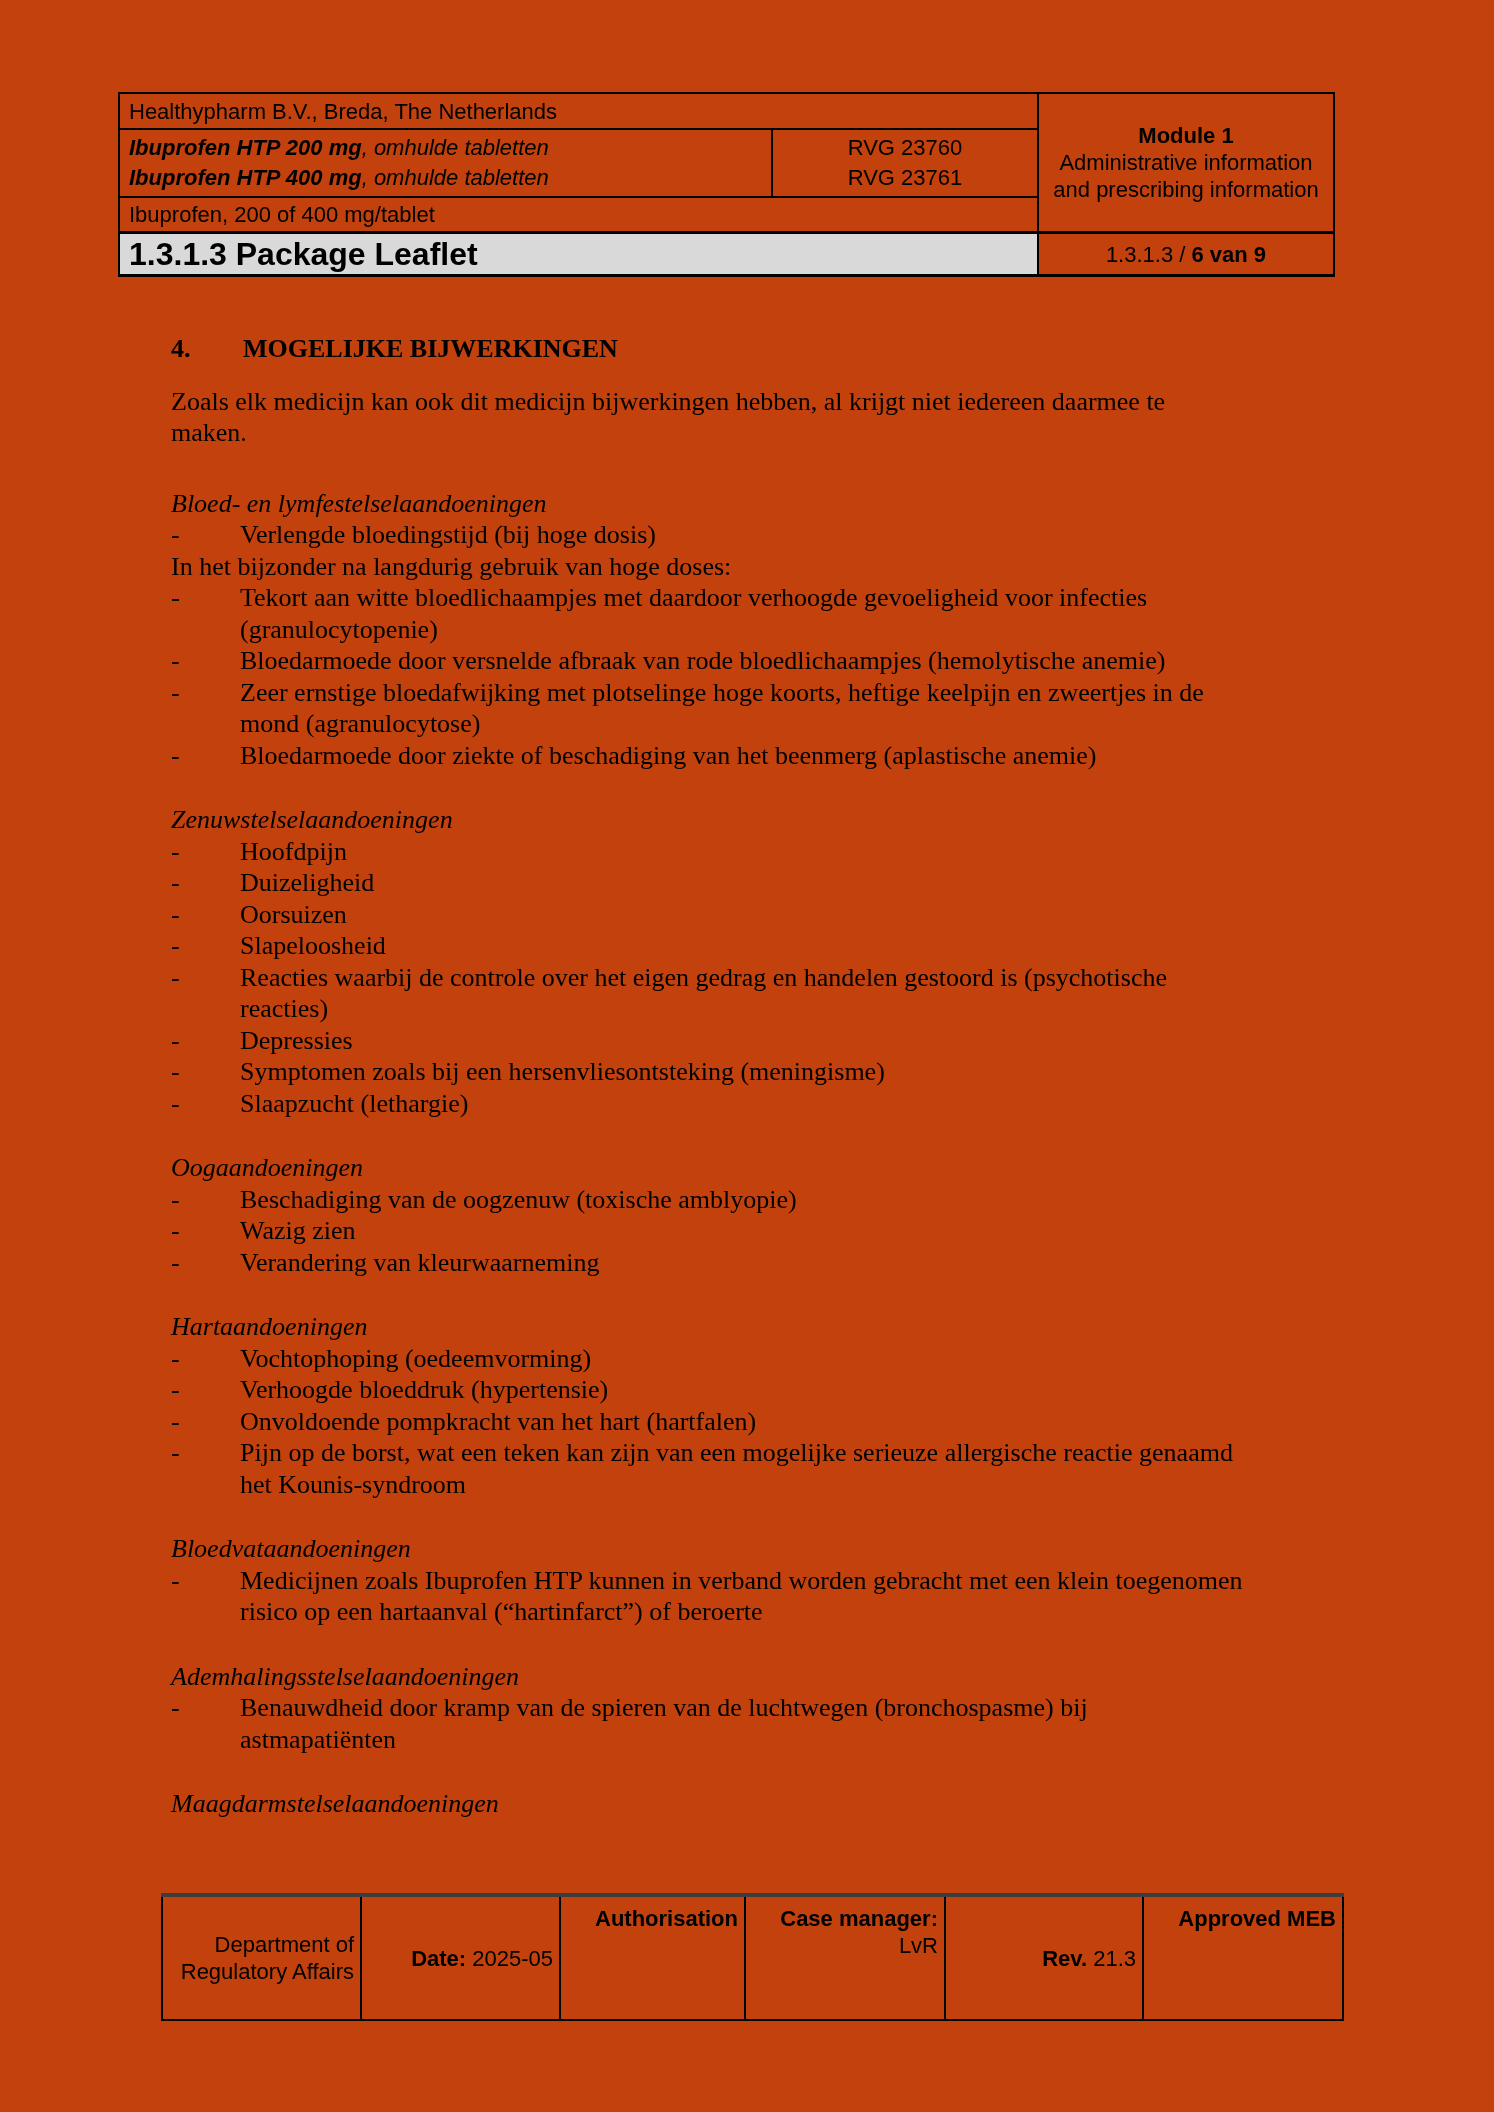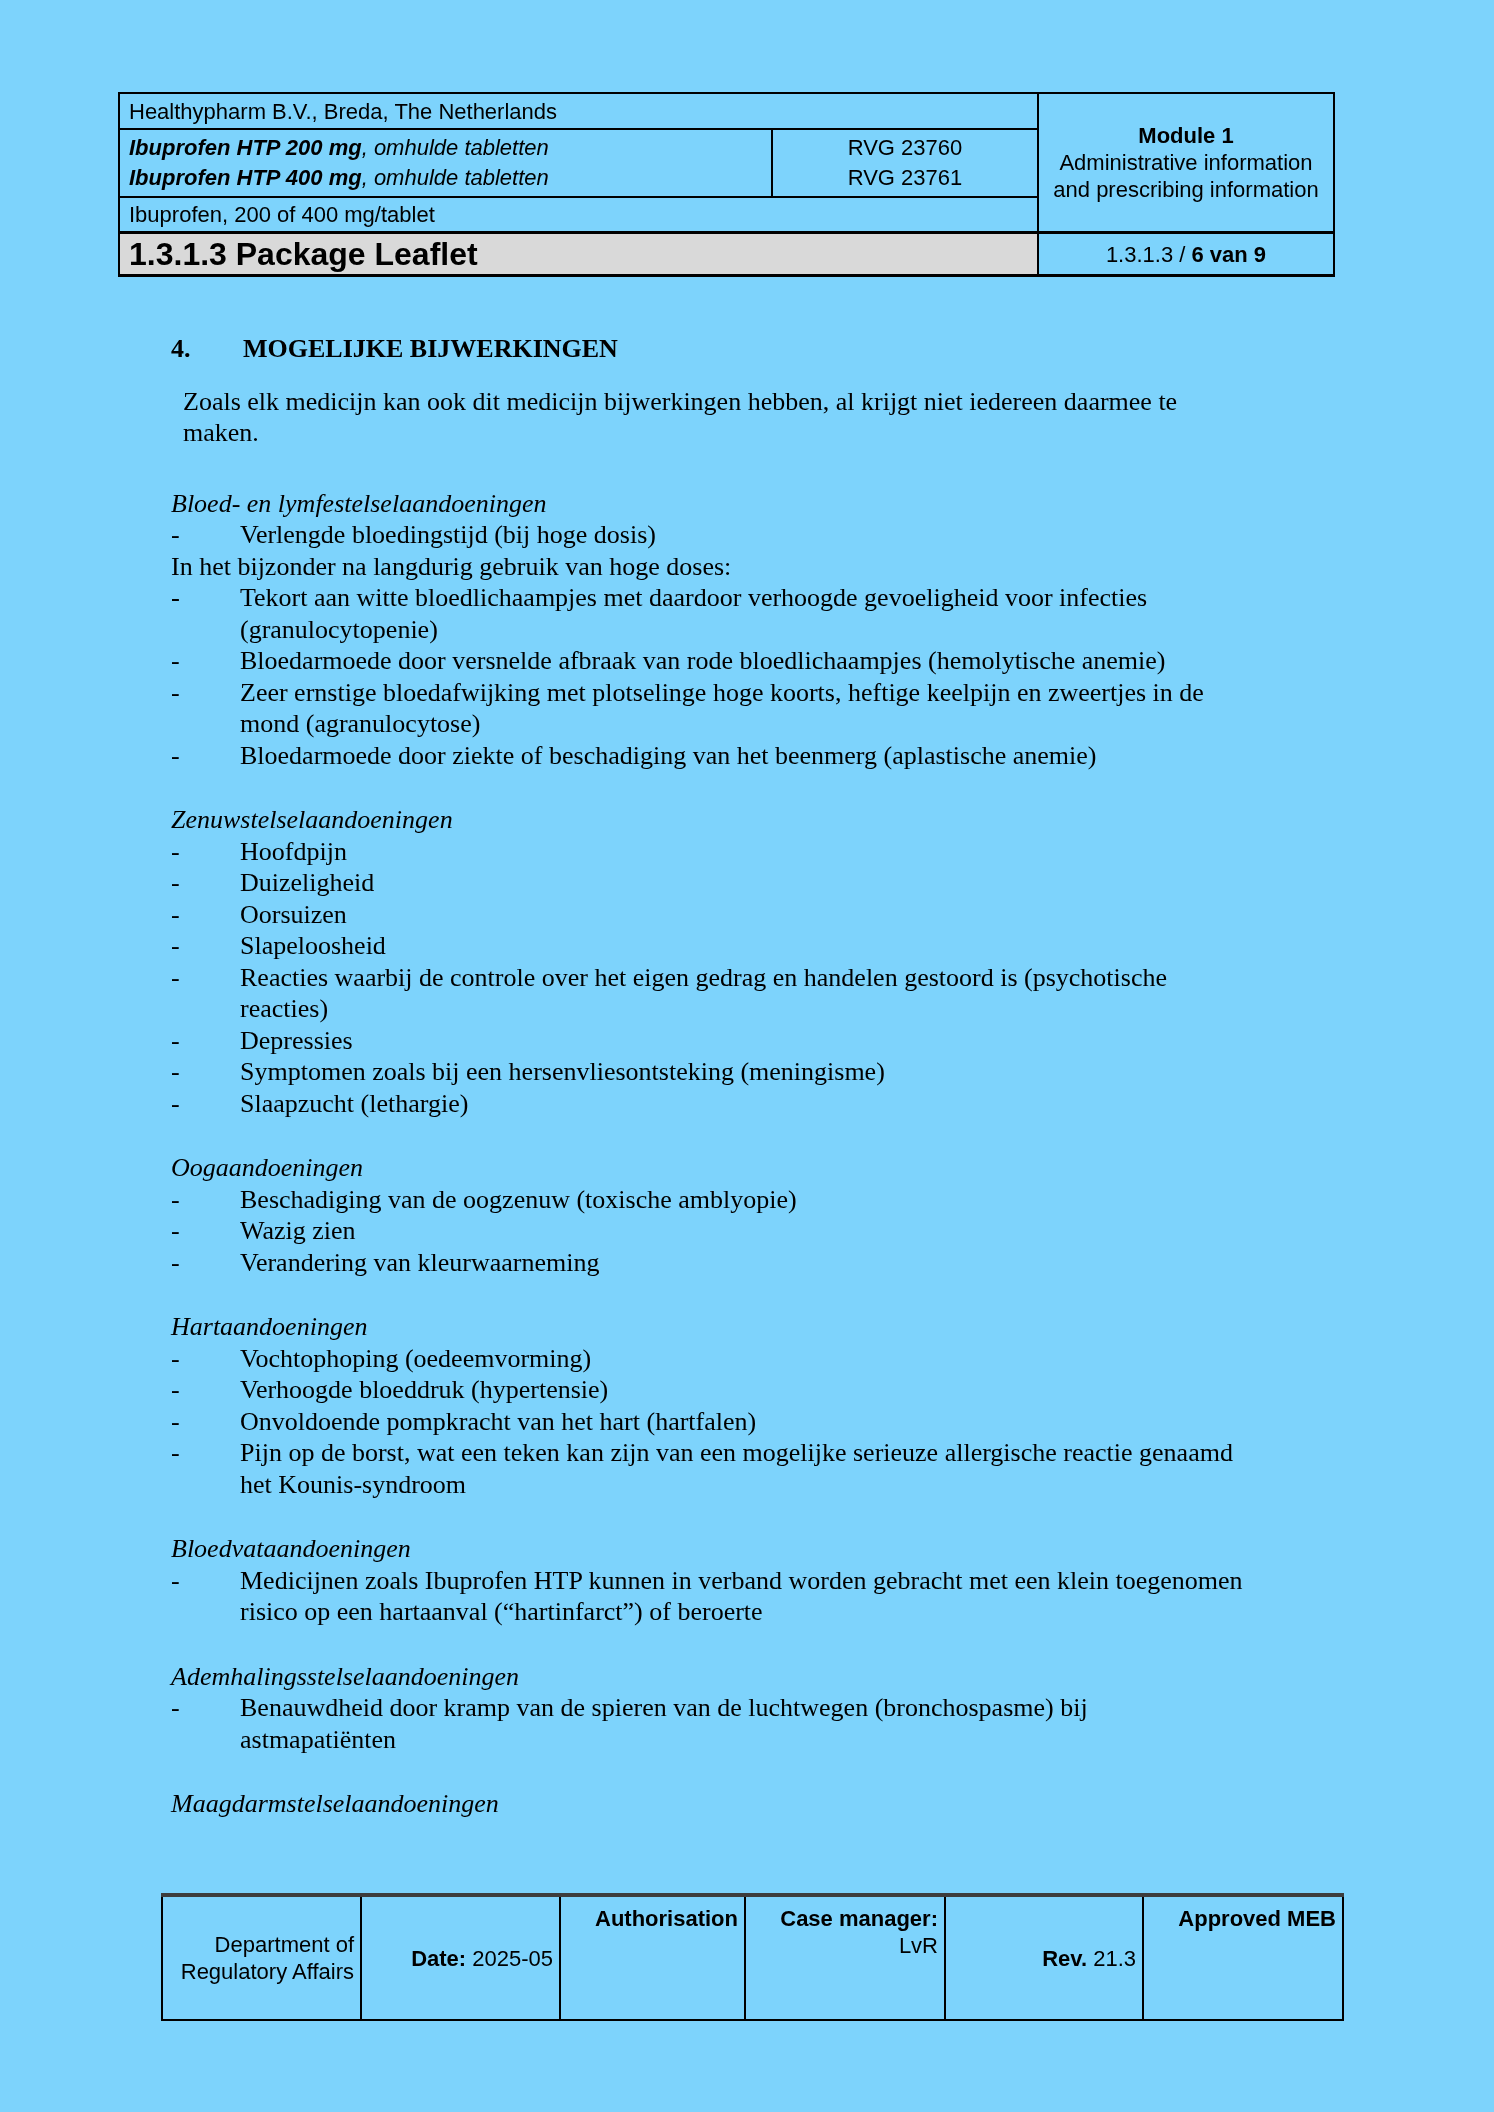--- a/index.html
+++ b/index.html
@@ -1,20 +1,20 @@
 <!DOCTYPE html>
 <html style="--header-fill: #d9d9d9;"><head>
 <meta charset="utf-8">
 <style>
   html,body{margin:0;padding:0;background:#ffffff;}
   body{
     width:1494px;height:2112px;overflow:hidden;position:relative;
     font-family:"Liberation Serif","DejaVu Serif",serif;color:#000;
   }
-  .page{position:absolute;inset:0;background:#7dd3fc;padding-left:10px;}
+  .page{position:absolute;inset:0;background:#c2410c;padding-left:10px;}
 
   
   .hdr{
     position:absolute;left:118px;top:92px;width:1215px;
     border-collapse:collapse;table-layout:fixed;
     font-family:"Liberation Sans","DejaVu Sans",sans-serif;
     font-size:22px;line-height:27px;color:#000;
   }
   .hdr td{border:2px solid #000;padding:2px 9px;vertical-align:middle;overflow:hidden;}
   .hdr .c-company{height:30px;}
@@ -32,21 +32,21 @@
     background:var(--header-fill,#d9d9d9);
     font-weight:bold;font-size:32px;line-height:34px;
   }
   .hdr .c-pageref{text-align:center;font-size:22px;}
   .hdr .c-pageref b{font-weight:bold;}
 
   
   .doc-body{position:absolute;left:171px;top:333px;width:1214px;font-size:26px;line-height:31.5px;}
   .sec-heading{display:flex;font-weight:bold;margin:0 0 21px 0;}
   .sec-heading .num{width:72px;flex:0 0 72px;}
-  .intro{white-space:pre-wrap;margin:12px;}
+  .intro{white-space:pre-wrap;margin:0;}
   .group{margin-top:33px;}
   .group:first-child{margin-top:39px;}
   .ghead{font-style:italic;}
   .plain{white-space:pre-wrap;}
   .li{position:relative;padding-left:69px;}
   .li .dash{position:absolute;left:0;top:0;}
   .li .litext{display:inline-block;max-width:1160px;white-space:pre-wrap;vertical-align:top;}
 
   
   .ftr{

